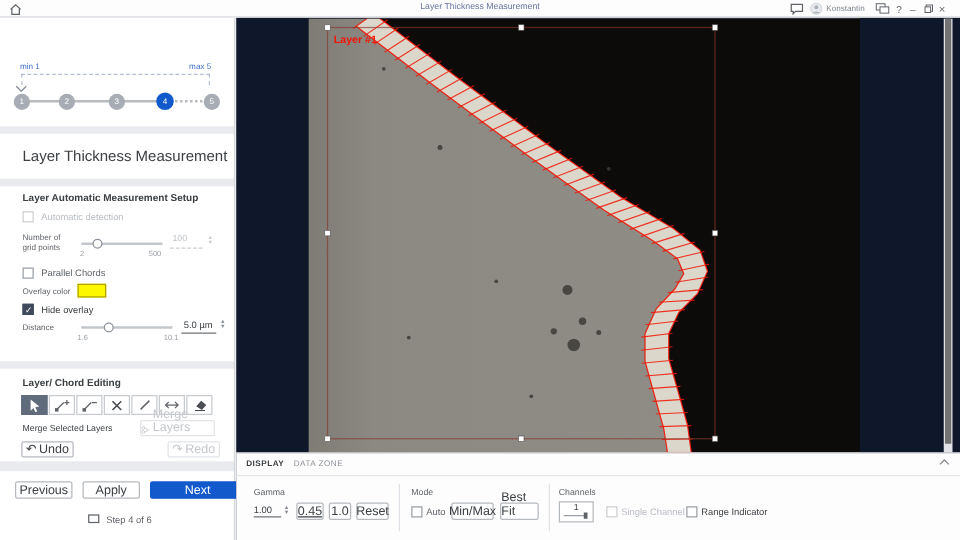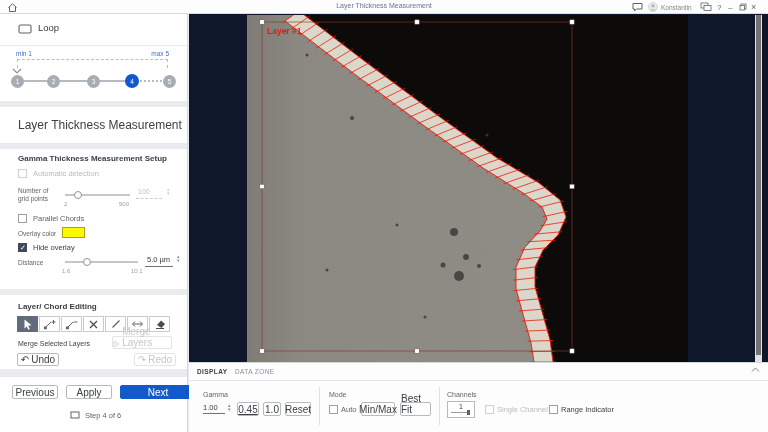--- a/index.html
+++ b/index.html
@@ -106,28 +106,20 @@
         <rect x="2" y="1" width="5" height="5" fill="none" stroke="#5f6368" stroke-width=".8"></rect>
         <rect x="1" y="2.5" width="4.5" height="4.5" fill="#fdfdfe" stroke="#5f6368" stroke-width=".8"></rect>
       </svg>
   </div>
   <span class="tb-ico" style="left:751px;font-size:9px;">×</span>
 </div>
 
 <div class="sidebar">
 
   <div class="card" style="top:0; height:87px;">
-    <div style="position:absolute;left:0;top:0;width:100%;height:32px;border-bottom:1px solid #e7e9ec;">
-      <span style="position:absolute;left:18px;top:10px;">
-        <svg width="14" height="10" viewBox="0 0 14 10">
-            <rect x="1" y="1" width="12" height="8" rx="1.5" fill="none" stroke="#5f6368" stroke-width="1.1"></rect>
-          </svg>
-      </span>
-      <span style="position:absolute;left:38px;top:8px;font-size:9.5px;color:#3c4043;">Loop</span>
-    </div>
     <span style="position:absolute;left:16px;top:36px;font-size:6.5px;color:#3f6dcf;">min 1</span>
     <span style="position:absolute;right:18px;top:36px;font-size:6.5px;color:#3f6dcf;">max 5</span>
     <div class="dashed-guide" style="left:17px;top:45px;width:151px;height:9px;"></div>
     <span style="position:absolute;left:12px;top:54px;">
       <svg width="10" height="6" viewBox="0 0 10 6">
           <path d="M1,1 L5,5 L9,1" fill="none" stroke="#8d939b" stroke-width="1.2"></path>
         </svg>
     </span>
     <div style="position:absolute;left:17px;top:66px;width:115px;height:2px;background:#b7bbc0;"></div>
     <div style="position:absolute;left:132px;top:66px;width:38px;border-top:2px dotted #b7bbc0;"></div>
@@ -138,21 +130,21 @@
       <span class="step-dot active" style="left:114px;">4</span>
       <span class="step-dot" style="left:152px;">5</span>
     </div>
   </div>
 
   <div class="card" style="top:93px; height:36px;">
     <span style="position:absolute;left:18px;top:11px;font-size:12px;font-weight:300;color:#3c4043;">Layer Thickness Measurement</span>
   </div>
 
   <div class="card" style="top:135px; height:140px;">
-    <span class="heading-bold" style="left:18px;top:5px;">Gamma Thickness Measurement Setup</span>
+    <span class="heading-bold" style="left:18px;top:5px;">Layer Automatic Measurement Setup</span>
 
     <span class="cb cb-dis" style="left:18px;top:20px;"></span>
     <span class="lbl lbl-dis" style="left:33px;top:20px;">Automatic detection</span>
 
     <span class="lbl" style="left:18px;top:38px;font-size:6.5px;">Number of</span>
     <span class="lbl" style="left:18px;top:46px;font-size:6.5px;">grid points</span>
     <div class="track" style="left:65px;top:45px;width:65px;">
       <span class="thumb" style="left:9px;"></span>
     </div>
     <span class="tick" style="left:64px;top:52px;">2</span>

